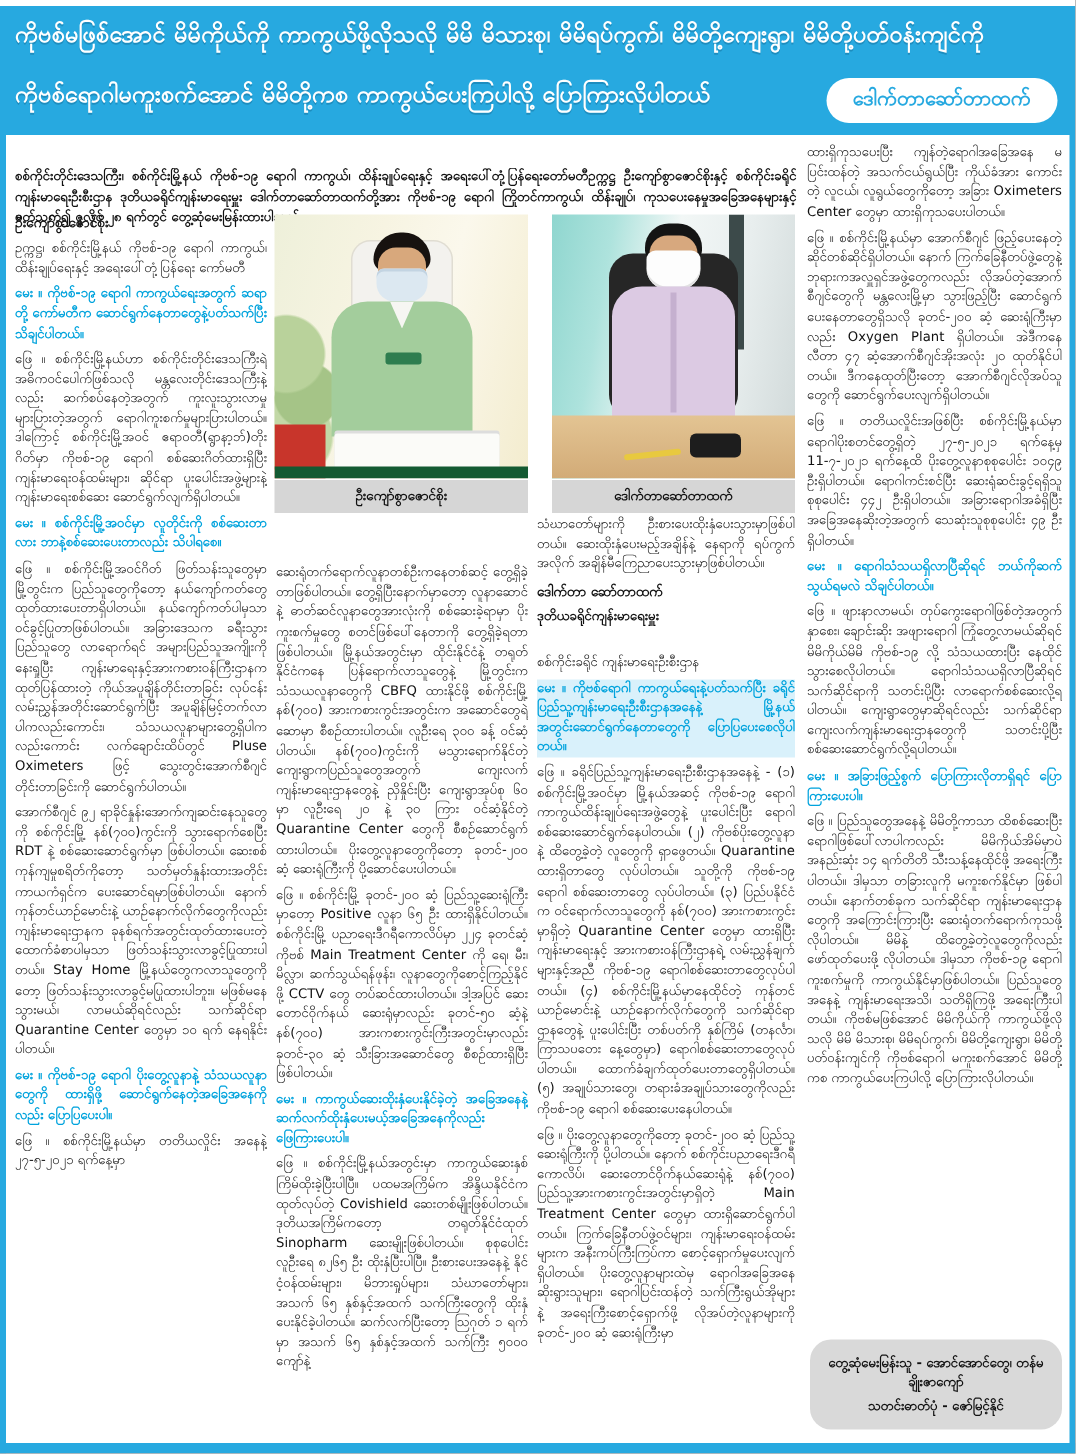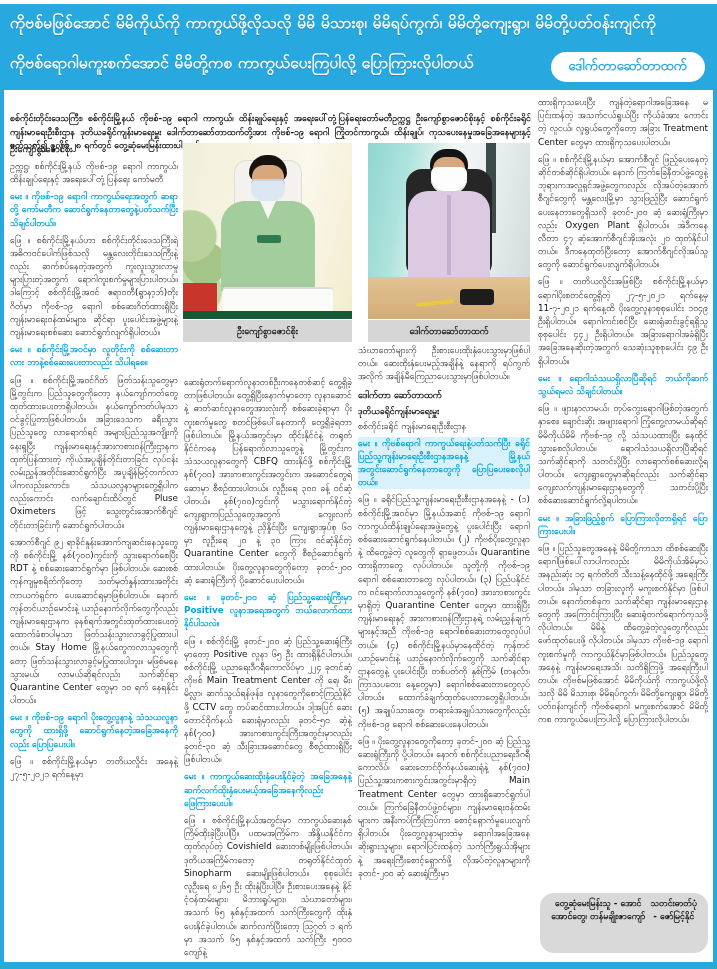--- a/index.html
+++ b/index.html
@@ -40,21 +40,21 @@
   .photo-right{left:368px;top:143px;width:162px;height:176px;
      background:linear-gradient(100deg,#8fd6cf 0%,#aee3dd 22%,#f2f7f6 45%,#e8eeee 70%,#cfd8d8 100%);}
   .ph{position:absolute;}
   .caption{position:absolute;height:22px;background:#d6d6d6;color:#111;font-weight:bold;
            font-size:9px;text-align:center;line-height:22px;}
   .caption-left{left:183px;top:320px;width:169px;}
   .caption-right{left:368px;top:320px;width:162px;}
   
   .credits{position:absolute;left:540px;top:893px;width:168px;height:60px;background:#d9d9d9;
            border-radius:14px;font-weight:bold;font-size:8.8px;text-align:center;color:#111;
-           display:flex;flex-direction:row;justify-content:center;gap:3px;padding:4px 10px;box-sizing:border-box;}
+           display:flex;flex-direction:column;justify-content:center;gap:3px;padding:4px 10px;box-sizing:border-box;}
 </style>
 </head>
 <body>
 
 <div class="page">
 
   <div class="masthead">
     <div class="headline l1">ကိုဗစ်မဖြစ်အောင် မိမိကိုယ်ကို ကာကွယ်ဖို့လိုသလို မိမိ မိသားစု၊ မိမိရပ်ကွက်၊ မိမိတို့ကျေးရွာ၊ မိမိတို့ပတ်ဝန်းကျင်ကို</div>
     <div class="headline l2">ကိုဗစ်ရောဂါမကူးစက်အောင် မိမိတို့ကစ ကာကွယ်ပေးကြပါလို့ ပြောကြားလိုပါတယ်</div>
     <div class="badge">ဒေါက်တာဆော်တာထက်</div>
@@ -102,38 +102,37 @@
     <p class="a">ဖြေ ။ စစ်ကိုင်းမြို့နယ်ဟာ စစ်ကိုင်းတိုင်းဒေသကြီးရဲ့ အဓိကဝင်ပေါက်ဖြစ်သလို မန္တလေးတိုင်းဒေသကြီးနဲ့လည်း ဆက်စပ်နေတဲ့အတွက် ကူးလူးသွားလာမှုများပြားတဲ့အတွက် ရောဂါကူးစက်မှုများပြားပါတယ်။ ဒါကြောင့် စစ်ကိုင်းမြို့အဝင် ဧရာဝတီ(ရွာနာ့ဘ်)တိုးဂိတ်မှာ ကိုဗစ်-၁၉ ရောဂါ စစ်ဆေးဂိတ်ထားရှိပြီး ကျန်းမာရေးဝန်ထမ်းများ၊ ဆိုင်ရာ ပူးပေါင်းအဖွဲ့များနဲ့ ကျန်းမာရေးစစ်ဆေး ဆောင်ရွက်လျက်ရှိပါတယ်။</p>
     <p class="q">မေး ။ စစ်ကိုင်းမြို့အဝင်မှာ လူတိုင်းကို စစ်ဆေးတာလား ဘာနဲ့စစ်ဆေးပေးတာလည်း သိပါရစေ။</p>
     <p class="a">ဖြေ ။ စစ်ကိုင်းမြို့အဝင်ဂိတ် ဖြတ်သန်းသူတွေမှာ မြို့တွင်းက ပြည်သူတွေကိုတော့ နယ်ကျော်ကတ်တွေ ထုတ်ထားပေးတာရှိပါတယ်။ နယ်ကျော်ကတ်ပါမှသာ ဝင်ခွင့်ပြုတာဖြစ်ပါတယ်။ အခြားဒေသက ခရီးသွားပြည်သူတွေ လာရောက်ရင် အများပြည်သူအကျိုးကို နေးရှုပြီး ကျန်းမာရေးနှင့်အားကစားဝန်ကြီးဌာနက ထုတ်ပြန်ထားတဲ့ ကိုယ်အပူချိန်တိုင်းတာခြင်း လုပ်ငန်းလမ်းညွှန်အတိုင်းဆောင်ရွက်ပြီး အပူချိန်မြင့်တက်လာပါကလည်းကောင်း၊ သံသယလူနာများတွေ့ရှိပါကလည်းကောင်း လက်ချောင်းထိပ်တွင် Pluse Oximeters ဖြင့် သွေးတွင်းအောက်စီဂျင် တိုင်းတာခြင်းကို ဆောင်ရွက်ပါတယ်။</p>
     <p class="a">အောက်စီဂျင် ၉၂ ရာခိုင်နှုန်းအောက်ကျဆင်းနေသူတွေကို စစ်ကိုင်းမြို့ နစ်(၇၀၀)ကွင်းကို သွားရောက်စေပြီး RDT နဲ့ စစ်ဆေးဆောင်ရွက်မှာ ဖြစ်ပါတယ်။ ဆေးစစ်ကုန်ကျမှုစရိတ်ကိုတော့ သတ်မှတ်နှုန်းထားအတိုင်း ကာယကံရှင်က ပေးဆောင်ရမှာဖြစ်ပါတယ်။ နောက်ကုန်တင်ယာဉ်မောင်းနဲ့ ယာဉ်နောက်လိုက်တွေကိုလည်း ကျန်းမာရေးဌာနက ခုနစ်ရက်အတွင်းထုတ်ထားပေးတဲ့ ထောက်ခံစာပါမှသာ ဖြတ်သန်းသွားလာခွင့်ပြုထားပါတယ်။ Stay Home မြို့နယ်တွေကလာသူတွေကိုတော့ ဖြတ်သန်းသွားလာခွင့်မပြုထားပါဘူး။ မဖြစ်မနေသွားမယ်၊ လာမယ်ဆိုရင်လည်း သက်ဆိုင်ရာ Quarantine Center တွေမှာ ၁၀ ရက် နေရနိုင်းပါတယ်။</p>
     <p class="q">မေး ။ ကိုဗစ်-၁၉ ရောဂါ ပိုးတွေ့လူနာနဲ့ သံသယလူနာတွေကို ထားရှိဖို့ ဆောင်ရွက်နေတဲ့အခြေအနေကိုလည်း ပြောပြပေးပါ။</p>
     <p class="a">ဖြေ ။ စစ်ကိုင်းမြို့နယ်မှာ တတိယလှိုင်း အနေနဲ့ ၂၇-၅-၂၀၂၁ ရက်နေ့မှာ</p>
   </div>
 
   <div class="col col2">
     <p class="a">ဆေးရုံတက်ရောက်လူနာတစ်ဦးကနေတစ်ဆင့် တွေ့ရှိခဲ့တာဖြစ်ပါတယ်။ တွေ့ရှိပြီးနောက်မှာတော့ လူနာဆောင်နဲ့ ဓာတ်ဆင်လူနာတွေအားလုံးကို စစ်ဆေးခဲ့ရာမှာ ပိုးကူးစက်မှုတွေ စတင်ဖြစ်ပေါ်နေတာကို တွေ့ရှိခဲ့ရတာဖြစ်ပါတယ်။ မြို့နယ်အတွင်းမှာ ထိုင်းနိုင်ငံနဲ့ တရုတ်နိုင်ငံကနေ ပြန်ရောက်လာသူတွေနဲ့ မြို့တွင်းက သံသယလူနာတွေကို CBFQ ထားနိုင်ဖို့ စစ်ကိုင်းမြို့ နစ်(၇၀၀) အားကစားကွင်းအတွင်းက အဆောင်တွေရဲ့ဆောမှာ စီစဉ်ထားပါတယ်။ လူဦးရေ ၃၀၀ ခန့် ဝင်ဆံ့ပါတယ်။ နစ်(၇၀၀)ကွင်းကို မသွားရောက်နိုင်တဲ့ ကျေးရွာကပြည်သူတွေအတွက် ကျေးလက်ကျန်းမာရေးဌာနတွေနဲ့ ညှိနှိုင်းပြီး ကျေးရွာအုပ်စု ၆၀ မှာ လူဦးရေ ၂၀ နဲ့ ၃၀ ကြား ဝင်ဆံ့နိုင်တဲ့ Quarantine Center တွေကို စီစဉ်ဆောင်ရွက်ထားပါတယ်။ ပိုးတွေ့လူနာတွေကိုတော့ ခုတင်-၂၀၀ ဆံ့ ဆေးရုံကြီးကို ပို့ဆောင်ပေးပါတယ်။</p>
-    <p class="q">မေး ။ ခုတင်-၂၀၀ ဆံ့ ပြည်သူ့ဆေးရုံကြီးမှာ Positive လူနာအရေအတွက် ဘယ်လောက်ထားနိုင်ပါသလဲ။</p>
     <p class="a">ဖြေ ။ စစ်ကိုင်းမြို့ ခုတင်-၂၀၀ ဆံ့ ပြည်သူ့ဆေးရုံကြီးမှာတော့ Positive လူနာ ၆၅ ဦး ထားရှိနိုင်ပါတယ်။ စစ်ကိုင်းမြို့ ပညာရေးဒီဂရီကောလိပ်မှာ ၂၂၄ ခုတင်ဆံ့ ကိုဗစ် Main Treatment Center ကို ရေ၊ မီး၊ မိလ္လာ၊ ဆက်သွယ်ရန်ဖုန်း၊ လူနာတွေကိုစောင့်ကြည့်နိုင်ဖို့ CCTV တွေ တပ်ဆင်ထားပါတယ်။ ဒါ့အပြင် ဆေးတောင်ဝိုက်နယ် ဆေးရုံမှာလည်း ခုတင်-၅၀ ဆံ့နဲ့ နစ်(၇၀၀) အားကစားကွင်းကြီးအတွင်းမှာလည်း ခုတင်-၃၀ ဆံ့ သီးခြားအဆောင်တွေ စီစဉ်ထားရှိပြီးဖြစ်ပါတယ်။</p>
     <p class="q">မေး ။ ကာကွယ်ဆေးထိုးနှံပေးနိုင်ခဲ့တဲ့ အခြေအနေနဲ့ ဆက်လက်ထိုးနှံပေးမယ့်အခြေအနေကိုလည်း ဖြေကြားပေးပါ။</p>
     <p class="a">ဖြေ ။ စစ်ကိုင်းမြို့နယ်အတွင်းမှာ ကာကွယ်ဆေးနှစ်ကြိမ်ထိုးခဲ့ပြီးပါပြီ။ ပထမအကြိမ်က အိန္ဒိယနိုင်ငံကထုတ်လုပ်တဲ့ Covishield ဆေးတစ်မျိုးဖြစ်ပါတယ်။ ဒုတိယအကြိမ်ကတော့ တရုတ်နိုင်ငံထုတ် Sinopharm ဆေးမျိုးဖြစ်ပါတယ်။ စုစုပေါင်းလူဦးရေ ၈၂၆၅ ဦး ထိုးနှံပြီးပါပြီ။ ဦးစားပေးအနေနဲ့ နိုင်ငံ့ဝန်ထမ်းများ၊ မိဘားရှုပ်များ၊ သံဃာတော်များ၊ အသက် ၆၅ နှစ်နှင့်အထက် သက်ကြီးတွေကို ထိုးနှံပေးနိုင်ခဲ့ပါတယ်။ ဆက်လက်ပြီးတော့ ဩဂုတ် ၁ ရက်မှာ အသက် ၆၅ နှစ်နှင့်အထက် သက်ကြီး ၅၀၀၀ ကျော်နဲ့</p>
   </div>
 
   <div class="col col3">
     <p class="a">သံဃာတော်များကို ဦးစားပေးထိုးနှံပေးသွားမှာဖြစ်ပါတယ်။ ဆေးထိုးနှံပေးမည့်အချိန်နဲ့ နေရာကို ရပ်ကွက်အလိုက် အချိန်မီကြေညာပေးသွားမှာဖြစ်ပါတယ်။</p>
     <p class="sp-name">ဒေါက်တာ ဆော်တာထက်</p>
-    <p class="sp-role" style="font-weight:bold;margin-bottom:1px;">ဒုတိယခရိုင်ကျန်းမာရေးမှူး</p>
+    <p class="sp-role" style="font-weight:bold;margin-bottom:17px;">ဒုတိယခရိုင်ကျန်းမာရေးမှူး</p>
     <p class="sp-role" style="font-weight:normal;">စစ်ကိုင်းခရိုင် ကျန်းမာရေးဦးစီးဌာန</p>
     <p class="q hl">မေး ။ ကိုဗစ်ရောဂါ ကာကွယ်ရေးနဲ့ပတ်သက်ပြီး ခရိုင်ပြည်သူ့ကျန်းမာရေးဦးစီးဌာနအနေနဲ့ မြို့နယ်အတွင်းဆောင်ရွက်နေတာတွေကို ပြောပြပေးစေလိုပါတယ်။</p>
     <p class="a">ဖြေ ။ ခရိုင်ပြည်သူ့ကျန်းမာရေးဦးစီးဌာနအနေနဲ့ - (၁) စစ်ကိုင်းမြို့အဝင်မှာ မြို့နယ်အဆင့် ကိုဗစ်-၁၉ ရောဂါ ကာကွယ်ထိန်းချုပ်ရေးအဖွဲ့တွေနဲ့ ပူးပေါင်းပြီး ရောဂါစစ်ဆေးဆောင်ရွက်နေပါတယ်။ (၂) ကိုဗစ်ပိုးတွေ့လူနာနဲ့ ထိတွေ့ခဲ့တဲ့ လူတွေကို ရှာဖွေတယ်။ Quarantine ထားရှိတာတွေ လုပ်ပါတယ်။ သူတို့ကို ကိုဗစ်-၁၉ ရောဂါ စစ်ဆေးတာတွေ လုပ်ပါတယ်။ (၃) ပြည်ပနိုင်ငံက ဝင်ရောက်လာသူတွေကို နစ်(၇၀၀) အားကစားကွင်းမှာရှိတဲ့ Quarantine Center တွေမှာ ထားရှိပြီး ကျန်းမာရေးနှင့် အားကစားဝန်ကြီးဌာနရဲ့ လမ်းညွှန်ချက်များနှင့်အညီ ကိုဗစ်-၁၉ ရောဂါစစ်ဆေးတာတွေလုပ်ပါတယ်။ (၄) စစ်ကိုင်းမြို့နယ်မှာနေထိုင်တဲ့ ကုန်တင်ယာဉ်မောင်းနဲ့ ယာဉ်နောက်လိုက်တွေကို သက်ဆိုင်ရာဌာနတွေနဲ့ ပူးပေါင်းပြီး တစ်ပတ်ကို နှစ်ကြိမ် (တနင်္လာ၊ ကြာသပတေး နေ့တွေမှာ) ရောဂါစစ်ဆေးတာတွေလုပ်ပါတယ်။ ထောက်ခံချက်ထုတ်ပေးတာတွေရှိပါတယ်။ (၅) အချုပ်သားတွေ၊ တရားခံအချုပ်သားတွေကိုလည်း ကိုဗစ်-၁၉ ရောဂါ စစ်ဆေးပေးနေပါတယ်။</p>
     <p class="a">ဖြေ ။ ပိုးတွေ့လူနာတွေကိုတော့ ခုတင်-၂၀၀ ဆံ့ ပြည်သူ့ဆေးရုံကြီးကို ပို့ပါတယ်။ နောက် စစ်ကိုင်းပညာရေးဒီဂရီကောလိပ်၊ ဆေးတောင်ဝိုက်နယ်ဆေးရုံနဲ့ နစ်(၇၀၀) ပြည်သူ့အားကစားကွင်းအတွင်းမှာရှိတဲ့ Main Treatment Center တွေမှာ ထားရှိဆောင်ရွက်ပါတယ်။ ကြက်ခြေနီတပ်ဖွဲ့ဝင်များ၊ ကျန်းမာရေးဝန်ထမ်းများက အနီးကပ်ကြီးကြပ်ကာ စောင့်ရှောက်မှုပေးလျက်ရှိပါတယ်။ ပိုးတွေ့လူနာများထဲမှ ရောဂါအခြေအနေဆိုးရွားသူများ၊ ရောဂါပြင်းထန်တဲ့ သက်ကြီးရွယ်အိုများနဲ့ အရေးကြီးစောင့်ရှောက်ဖို့ လိုအပ်တဲ့လူနာများကို ခုတင်-၂၀၀ ဆံ့ ဆေးရုံကြီးမှာ</p>
   </div>
 
   <div class="col col4">
-    <p class="a">ထားရှိကုသပေးပြီး ကျန်တဲ့ရောဂါအခြေအနေ မပြင်းထန်တဲ့ အသက်ငယ်ရွယ်ပြီး ကိုယ်ခံအား ကောင်းတဲ့ လူငယ်၊ လူရွယ်တွေကိုတော့ အခြား Treatment Center တွေမှာ ထားရှိကုသပေးပါတယ်။</p>
+    <p class="a">ထားရှိကုသပေးပြီး ကျန်တဲ့ရောဂါအခြေအနေ မပြင်းထန်တဲ့ အသက်ငယ်ရွယ်ပြီး ကိုယ်ခံအား ကောင်းတဲ့ လူငယ်၊ လူရွယ်တွေကိုတော့ အခြား Oximeters Center တွေမှာ ထားရှိကုသပေးပါတယ်။</p>
     <p class="a">ဖြေ ။ စစ်ကိုင်းမြို့နယ်မှာ အောက်စီဂျင် ဖြည့်ပေးနေတဲ့ဆိုင်တစ်ဆိုင်ရှိပါတယ်။ နောက် ကြက်ခြေနီတပ်ဖွဲ့တွေနဲ့ ဘုရားကအလှူရှင်အဖွဲ့တွေကလည်း လိုအပ်တဲ့အောက်စီဂျင်တွေကို မန္တလေးမြို့မှာ သွားဖြည့်ပြီး ဆောင်ရွက်ပေးနေတာတွေရှိသလို ခုတင်-၂၀၀ ဆံ့ ဆေးရုံကြီးမှာလည်း Oxygen Plant ရှိပါတယ်။ အဲဒီကနေ လီတာ ၄၇ ဆံ့အောက်စီဂျင်အိုးအလုံး ၂၀ ထုတ်နိုင်ပါတယ်။ ဒီကနေထုတ်ပြီးတော့ အောက်စီဂျင်လိုအပ်သူတွေကို ဆောင်ရွက်ပေးလျက်ရှိပါတယ်။</p>
     <p class="a">ဖြေ ။ တတိယလှိုင်းအဖြစ်ပြီး စစ်ကိုင်းမြို့နယ်မှာ ရောဂါပိုးစတင်တွေ့ရှိတဲ့ ၂၇-၅-၂၀၂၁ ရက်နေ့မှ 11-၇-၂၀၂၁ ရက်နေ့ထိ ပိုးတွေ့လူနာစုစုပေါင်း ၁၀၄၉ ဦးရှိပါတယ်။ ရောဂါကင်းစင်ပြီး ဆေးရုံဆင်းခွင့်ရရှိသူ စုစုပေါင်း ၄၄၂ ဦးရှိပါတယ်။ အခြားရောဂါအခံရှိပြီး အခြေအနေဆိုးတဲ့အတွက် သေဆုံးသူစုစုပေါင်း ၄၉ ဦး ရှိပါတယ်။</p>
     <p class="q">မေး ။ ရောဂါသံသယရှိလာပြီဆိုရင် ဘယ်ကိုဆက်သွယ်ရမလဲ သိချင်ပါတယ်။</p>
     <p class="a">ဖြေ ။ ဖျားနာလာမယ်၊ တုပ်ကွေးရောဂါဖြစ်တဲ့အတွက် နှာစေး၊ ချောင်းဆိုး အဖျားရောဂါ ကြုံတွေ့လာမယ်ဆိုရင် မိမိကိုယ်မိမိ ကိုဗစ်-၁၉ လို့ သံသယထားပြီး နေထိုင်သွားစေလိုပါတယ်။ ရောဂါသံသယရှိလာပြီဆိုရင် သက်ဆိုင်ရာကို သတင်းပို့ပြီး လာရောက်စစ်ဆေးလို့ရပါတယ်။ ကျေးရွာတွေမှာဆိုရင်လည်း သက်ဆိုင်ရာ ကျေးလက်ကျန်းမာရေးဌာနတွေကို သတင်းပို့ပြီး စစ်ဆေးဆောင်ရွက်လို့ရပါတယ်။</p>
     <p class="q">မေး ။ အခြားဖြည့်စွက် ပြောကြားလိုတာရှိရင် ပြောကြားပေးပါ။</p>
     <p class="a">ဖြေ ။ ပြည်သူတွေအနေနဲ့ မိမိတို့ကာသာ ထိစစ်ဆေးပြီး ရောဂါဖြစ်ပေါ်လာပါကလည်း မိမိကိုယ်အိမ်မှာပဲ အနည်းဆုံး ၁၄ ရက်တိတိ သီးသန့်နေထိုင်ဖို့ အရေးကြီးပါတယ်။ ဒါမှသာ တခြားလူကို မကူးစက်နိုင်မှာ ဖြစ်ပါတယ်။ နောက်တစ်ခုက သက်ဆိုင်ရာ ကျန်းမာရေးဌာနတွေကို အကြောင်းကြားပြီး ဆေးရုံတက်ရောက်ကုသဖို့လိုပါတယ်။ မိမိနဲ့ ထိတွေ့ခဲ့တဲ့လူတွေကိုလည်း ဖော်ထုတ်ပေးဖို့ လိုပါတယ်။ ဒါမှသာ ကိုဗစ်-၁၉ ရောဂါ ကူးစက်မှုကို ကာကွယ်နိုင်မှာဖြစ်ပါတယ်။ ပြည်သူတွေအနေနဲ့ ကျန်းမာရေးအသိ၊ သတိရှိကြဖို့ အရေးကြီးပါတယ်။ ကိုဗစ်မဖြစ်အောင် မိမိကိုယ်ကို ကာကွယ်ဖို့လိုသလို မိမိ မိသားစု၊ မိမိရပ်ကွက်၊ မိမိတို့ကျေးရွာ၊ မိမိတို့ပတ်ဝန်းကျင်ကို ကိုဗစ်ရောဂါ မကူးစက်အောင် မိမိတို့ကစ ကာကွယ်ပေးကြပါလို့ ပြောကြားလိုပါတယ်။</p>
   </div>
 
   <div class="credits">
     <div>တွေ့ဆုံမေးမြန်းသူ - အောင်အောင်တွေ၊ တန်မချိုးဇာကျော်</div>

